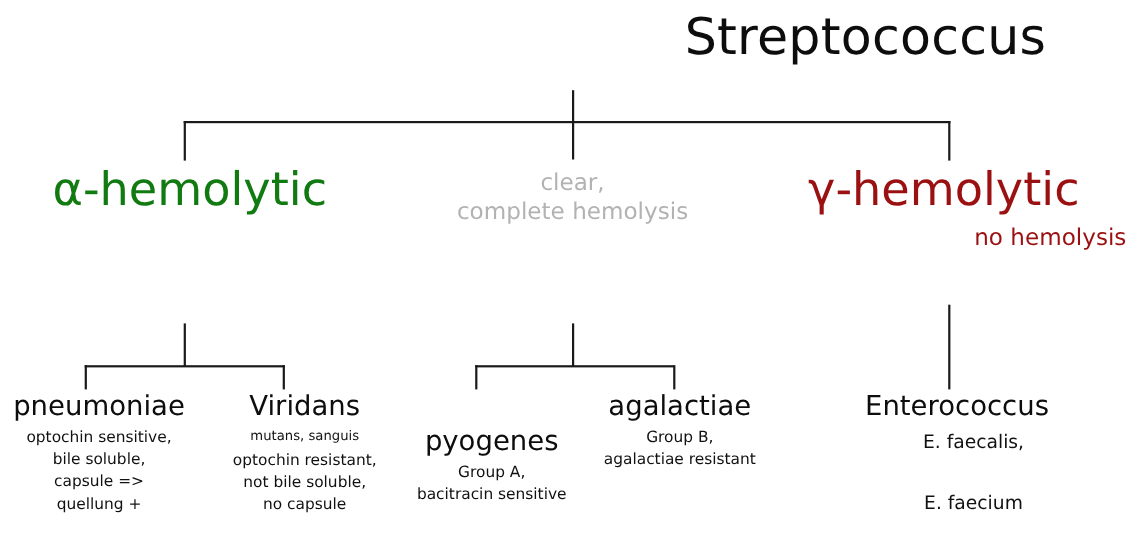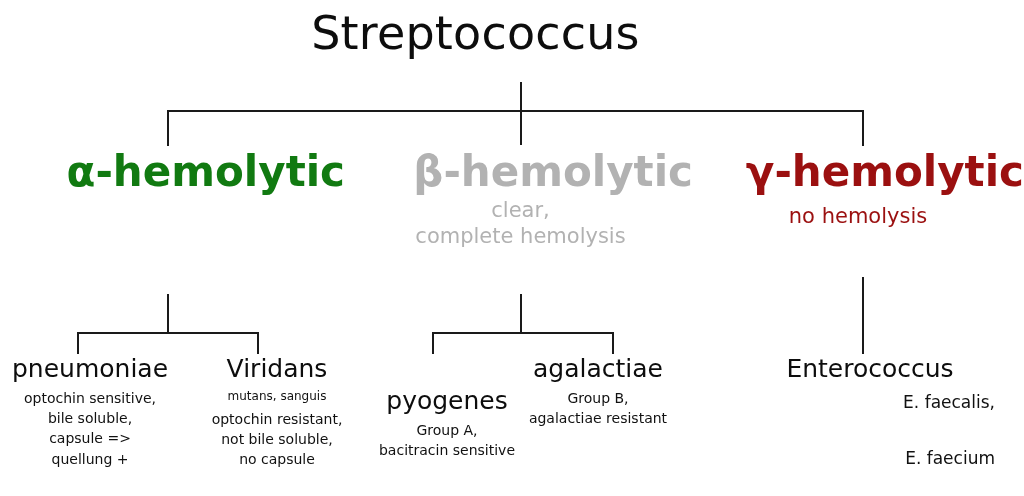--- a/index.html
+++ b/index.html
@@ -29,60 +29,59 @@
   }
   .line.v { width: 2px; }
   .line.h { height: 2px; }
 
   
   #root-title {
     position: absolute;
     left: 0;
     top: 6px;
     width: 951px;
-    text-align: center;
+    text-align: right;
     font-size: 46px;
     font-weight: 400;
     line-height: 1.2;
     color: #0d0d0d;
     letter-spacing: 0.2px;
   }
 
   
   .group {
     position: absolute;
     text-align: center;
   }
   .group-title {
     font-size: 42px;
-    font-weight: 700;
+    font-weight: 400;
     line-height: 1.05;
     white-space: nowrap;
-    text-align: right;
   }
   .group-sub {
     font-size: 21px;
     font-weight: 400;
     line-height: 1.22;
     margin-top: 4px;
     white-space: pre-line;
   }
 
   #group-alpha { left: 0px;   top: 150px; width: 345px; }
   #group-beta  { left: 348px; top: 150px; width: 345px; }
   #group-gamma { left: 692px; top: 150px; width: 332px; }
 
   #group-alpha .group-title,
   #group-alpha .group-sub { color: #117a11; }
   #group-beta  .group-title,
   #group-beta  .group-sub { color: #b2b2b2; }
   #group-gamma .group-title,
   #group-gamma .group-sub { color: #9b1010; }
 
-  #group-gamma .group-sub { margin-top: 10px; }
+  #group-gamma .group-sub { margin-top: 10px; text-align: right; }
 
   
   .leaf {
     position: absolute;
     text-align: center;
   }
   .leaf-title {
     font-size: 25px;
     font-weight: 400;
     line-height: 1.15;
@@ -95,29 +94,29 @@
     line-height: 1.45;
     color: #111111;
     white-space: pre-line;
     margin-top: 4px;
   }
   .leaf-note.lg {
     font-size: 12px;
     line-height: 1.4;
   }
   .leaf-note.left {
-    text-align: right;
+    text-align: center;
     font-size: 17px;
     line-height: 1.65;
   }
 
   #leaf-pneumoniae  { left: 0px;   top: 355px; width: 180px; }
   #leaf-viridans    { left: 186px; top: 355px; width: 182px; }
   #leaf-pyogenes    { left: 362px; top: 355px; width: 170px; margin-top: 32px; }
-  #leaf-agalactiae  { left: 507px; top: 355px; width: 182px; }
+  #leaf-agalactiae  { left: 527px; top: 355px; width: 182px; }
   #leaf-enterococcus{ left: 745px; top: 355px; width: 250px; }
 
   #leaf-enterococcus .leaf-note { padding-left: 30px; }
 </style>
 </head>
 <body>
 
 <div class="canvas">
 
   <div id="root-title">Streptococcus</div>
@@ -128,21 +127,20 @@
 
   <div class="line v" style="left:167px; top:110px; height:36px;"></div>
 
   <div class="line v" style="left:862px; top:110px; height:36px;"></div>
 
   <div class="group" id="group-alpha">
     <div class="group-title">α-hemolytic</div>
   </div>
 
   <div class="group" id="group-beta">
-    <div class="group-title">β-hemolytic</div>
     <div class="group-sub">clear,
 complete hemolysis</div>
   </div>
 
   <div class="group" id="group-gamma">
     <div class="group-title">γ-hemolytic</div>
     <div class="group-sub">no hemolysis</div>
   </div>
 
   <div class="line v" style="left:167px; top:294px; height:39px;"></div>

